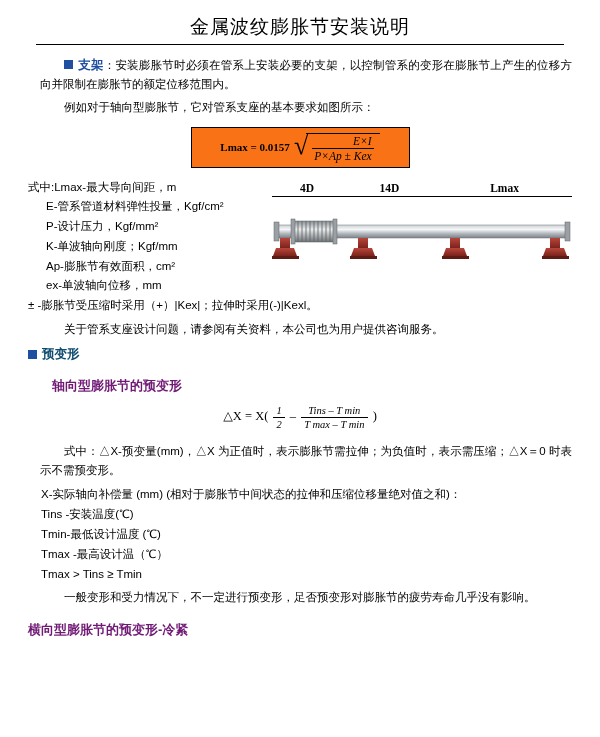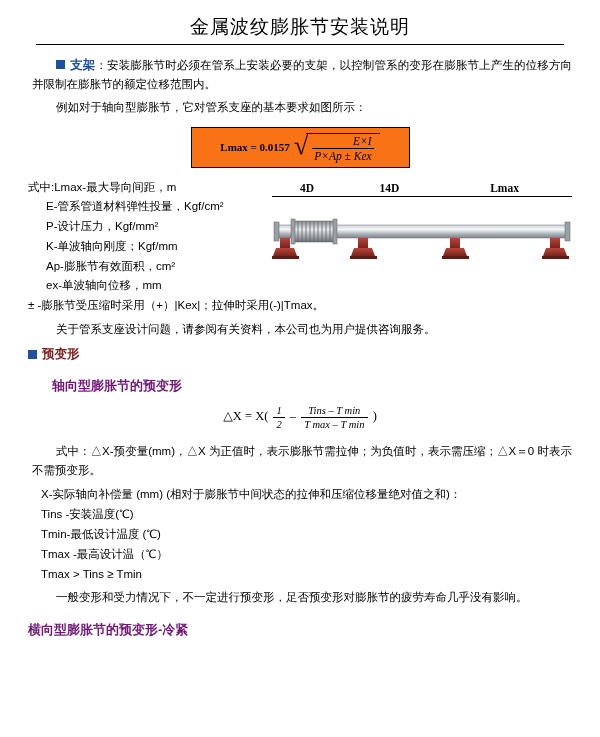--- a/index.html
+++ b/index.html
@@ -28,30 +28,30 @@
     letter-spacing: 1px;
     margin: 14px 0 4px 0;
     font-family: "Liberation Serif", serif;
   }
   .title-rule {
     border: none;
     border-top: 1.5px solid #000;
     margin: 4px 8px 10px 8px;
   }
   p {
-    margin: 0 0 4px 4px;
+    margin: 0 0 4px 12px;
     font-size: 11.5px;
     line-height: 1.62;
     text-align: justify;
   }
   .indent2 { text-indent: 24px; }
   .section-head {
     font-size: 12.5px;
     font-weight: bold;
-    color: #7f1d1d;
+    color: #0c4a6e;
     margin: 8px 0 3px 0;
     display: flex;
     align-items: center;
   }
   .blue-square {
     display: inline-block;
     width: 9px;
     height: 9px;
     background: #1f4fa0;
     margin-right: 5px;
@@ -272,21 +272,21 @@
     </div>
   </div>
 
   <div class="legend">
     <div class="row l1">式中:Lmax-最大导向间距，m</div>
     <div class="row l2">E-管系管道材料弹性投量，Kgf/cm²</div>
     <div class="row l2">P-设计压力，Kgf/mm²</div>
     <div class="row l2">K-单波轴向刚度；Kgf/mm</div>
     <div class="row l2">Ap-膨胀节有效面积，cm²</div>
     <div class="row l2">ex-单波轴向位移，mm</div>
-    <div class="row l1">± -膨胀节受压缩时采用（+）|Kex|；拉伸时采用(-)|Tmax。</div>
+    <div class="row l1">± -膨胀节受压缩时采用（+）|Kex|；拉伸时采用(-)|Kexl。</div>
   </div>
   <div class="clear"></div>
   <p class="indent2" style="margin-top:4px;">关于管系支座设计问题，请参阅有关资料，本公司也为用户提供咨询服务。</p>
 
   <div class="section-head">
     <span class="blue-square"></span>
     <span>预变形</span>
   </div>
 
   <div class="sub-head">轴向型膨胀节的预变形</div>

